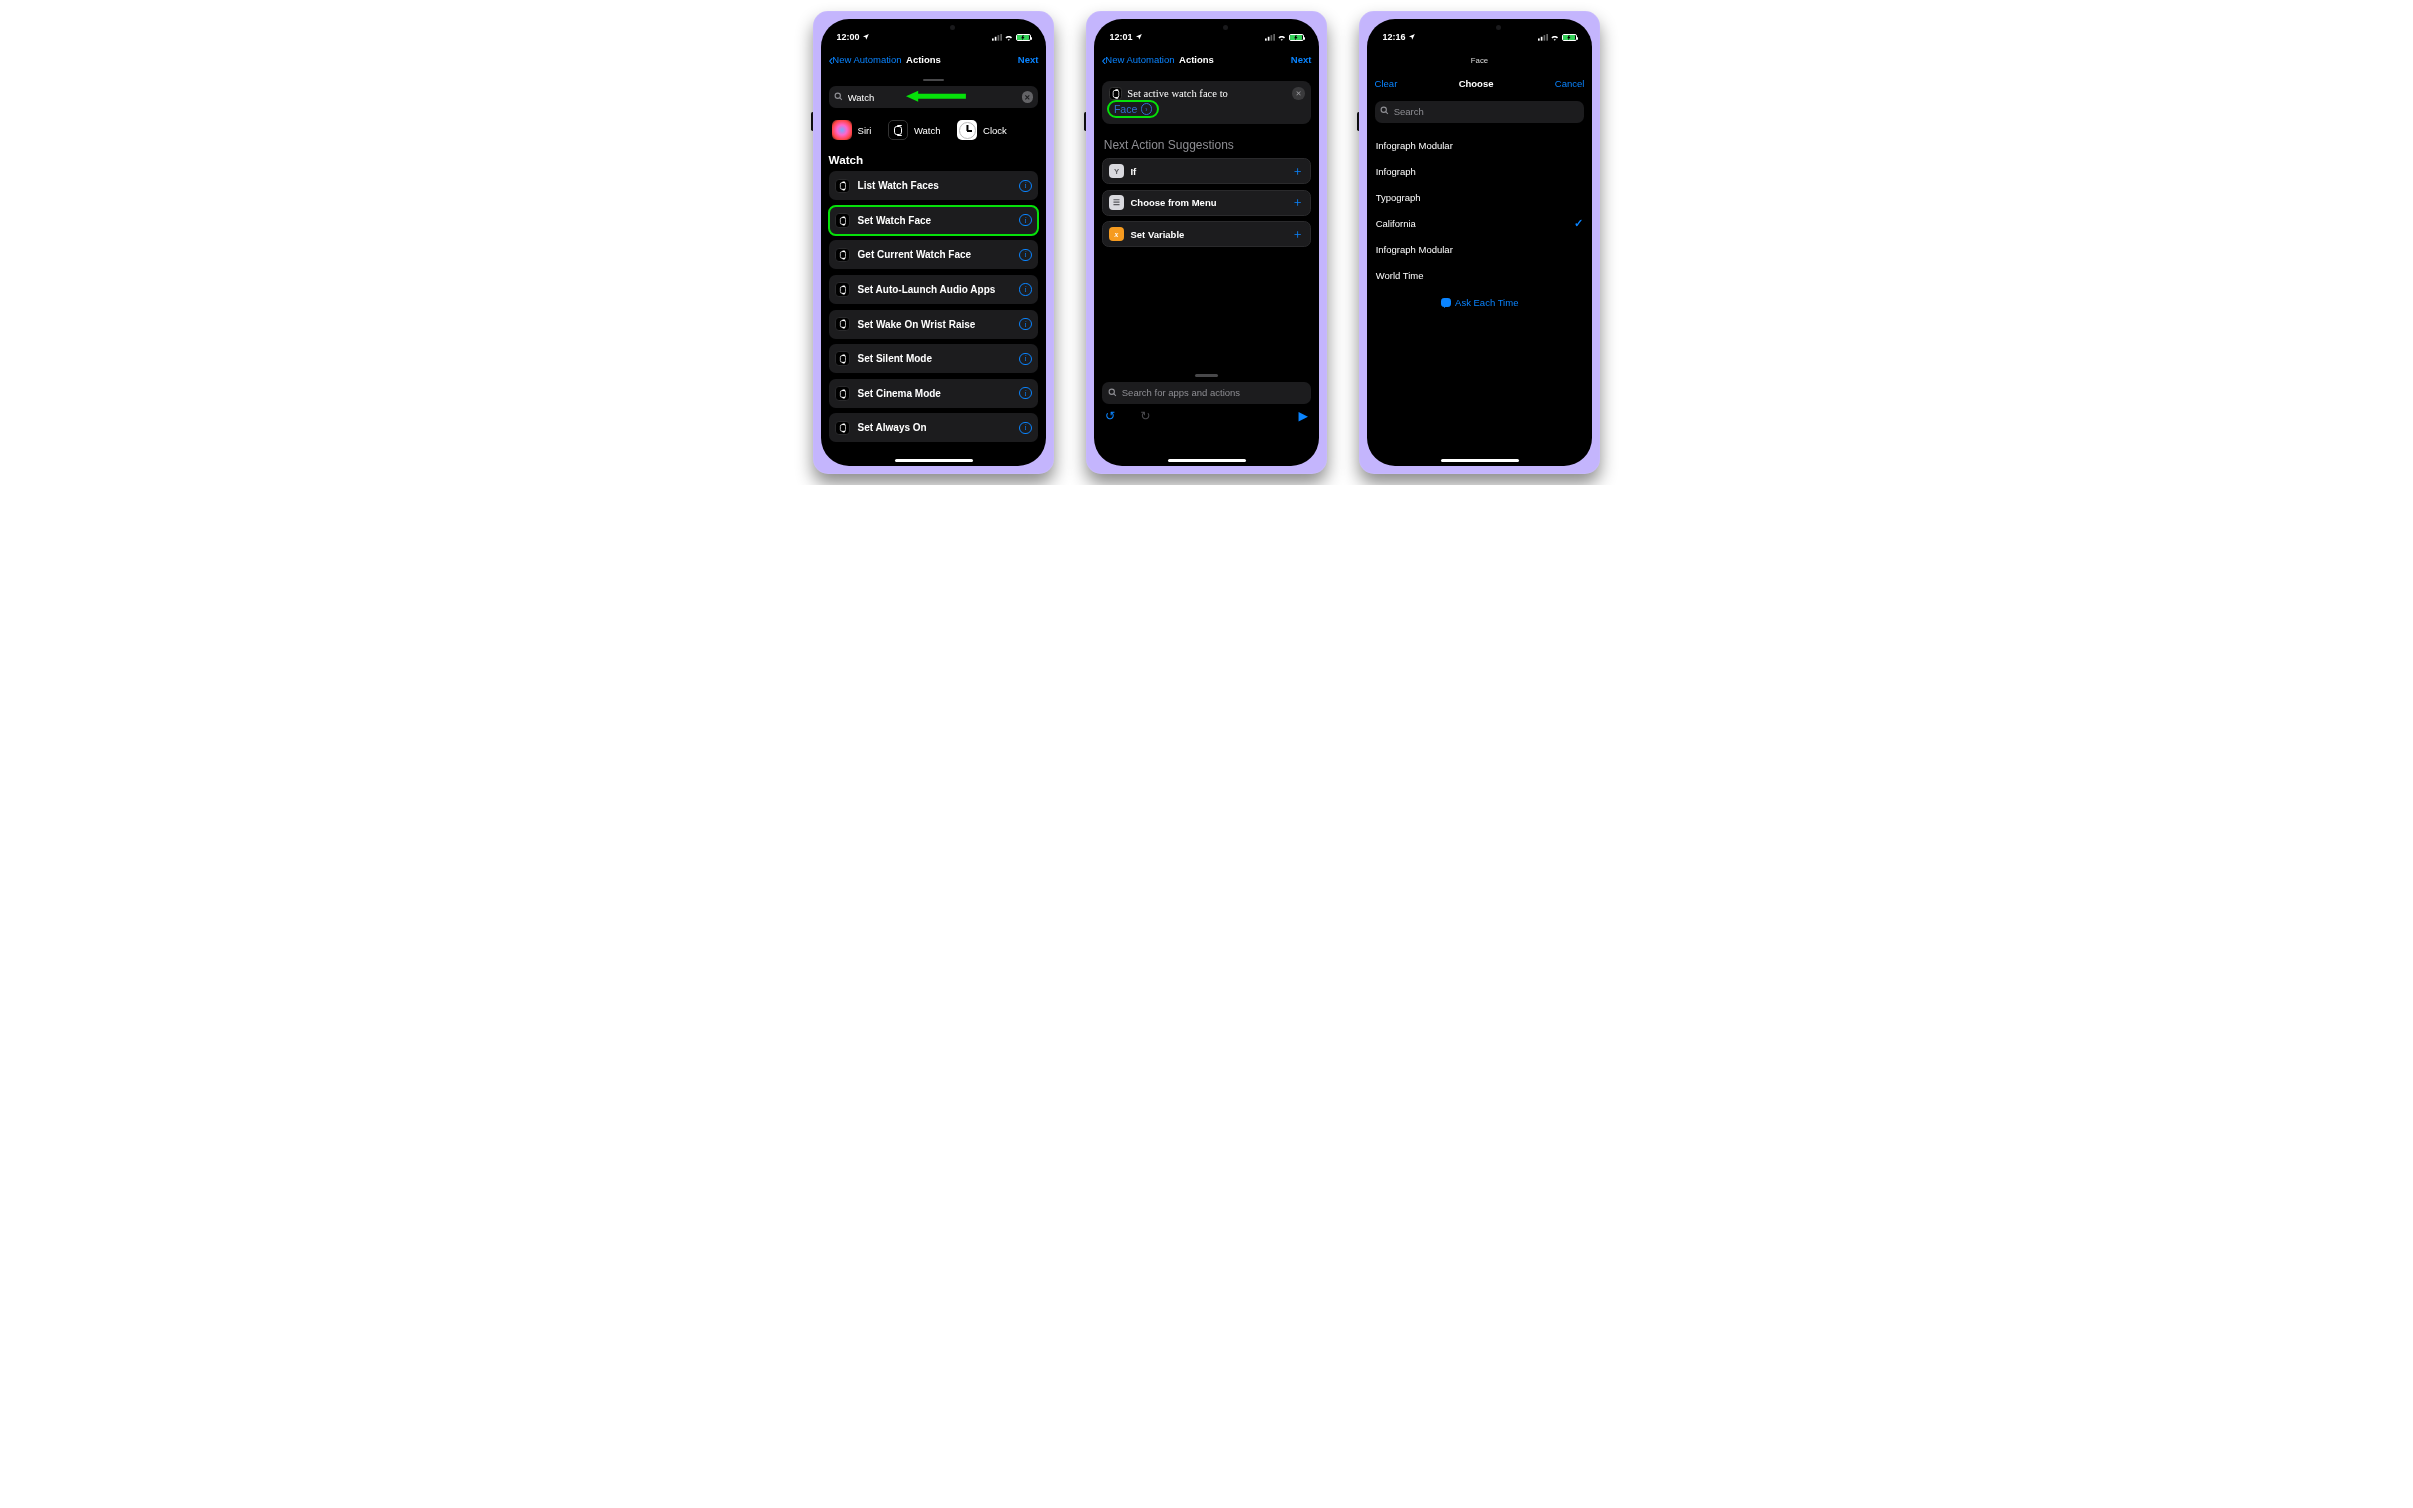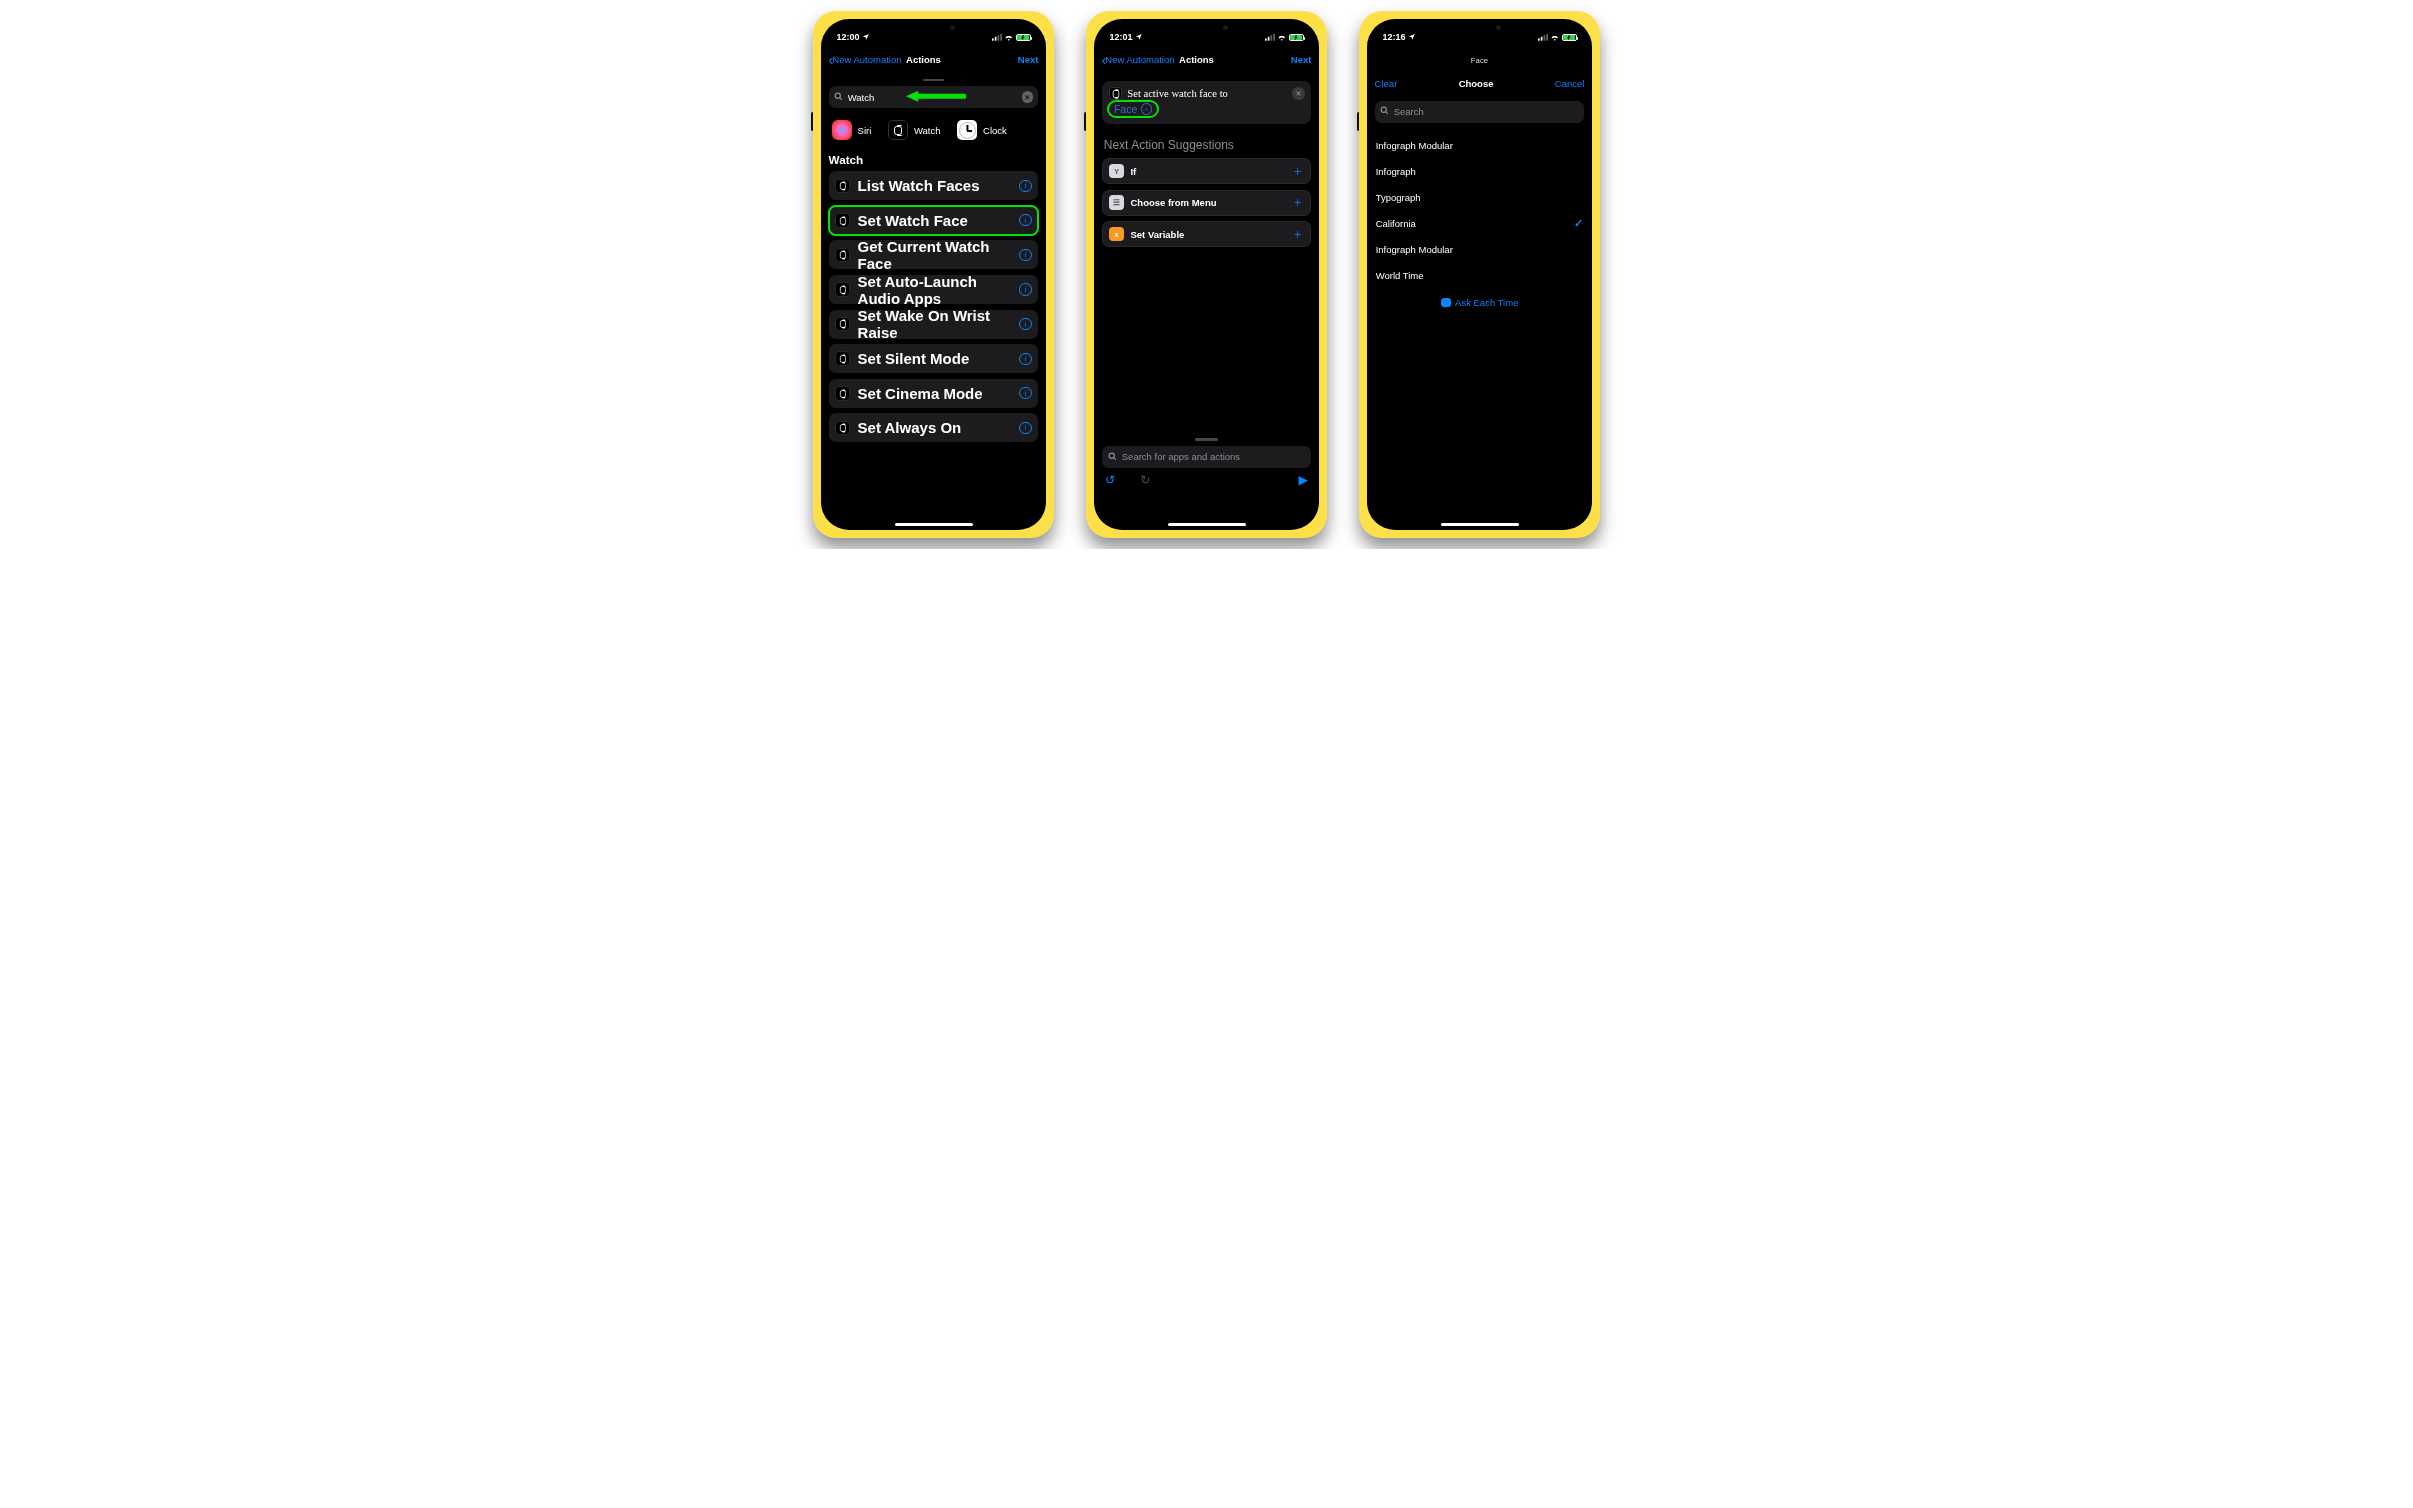--- a/index.html
+++ b/index.html
@@ -9,23 +9,23 @@
     display: flex;
     gap: 32px;
     padding: 11.2px 17px;
     justify-content: center;
     align-items: flex-start;
   }
 
   
   .phone {
     width: 241px;
-    height: 527px;
-    background: #fde047;
-    border-radius: 23px;
+    height: 463px;
+    background: #c4b5fd;
+    border-radius: 15px;
     padding: 7.8px;
     position: relative;
     box-shadow: 0 10px 17px rgba(0,0,0,.45), inset 0 0 1.7px rgba(255,255,255,.25);
   }
   .phone::before { 
     content:"";
     position:absolute; left:-1.7px; top:101px; width:1.7px; height:19px;
     background:#0e0e0e; border-radius:1.7px 0 0 1.7px;
   }
   .screen {
@@ -121,21 +121,21 @@
   .clock-face::after{content:"";position:absolute;width:4.5px;height:1.1px;background:#000;left:50%;top:50%;}
 
   .sect-h{font-size:11.7px;font-weight:700;margin:2.2px 0 5.6px;}
 
   .list{display:flex;flex-direction:column;gap:5.6px;}
   .row{
     background:#1c1c1e;border-radius:6.7px;height:29px;
     display:flex;align-items:center;padding:0 6.7px;gap:7.8px;
   }
   .row .ric{width:14.5px;height:14.5px;border-radius:3.9px;background:#000;display:flex;align-items:center;justify-content:center;border:0.6px solid #2a2a2c;}
-  .row .lbl{flex:1;font-size:15px;font-weight:600;}
+  .row .lbl{flex:1;font-size:10px;font-weight:600;}
   .row .info{color:#0a84ff;width:12.3px;height:12.3px;border:0.8px solid #0a84ff;border-radius:50%;display:flex;align-items:center;justify-content:center;font-size:7.3px;font-family:Georgia,serif;font-style:italic;}
   .row.hl{outline:2.2px solid #06e10a;outline-offset:-1.1px;}
 
   
   .arrow{
     position:absolute; left:77px; top:3.4px; width:61px; height:14.5px;
     pointer-events:none;
   }
   .arrow svg{width:100%;height:100%;}
 

